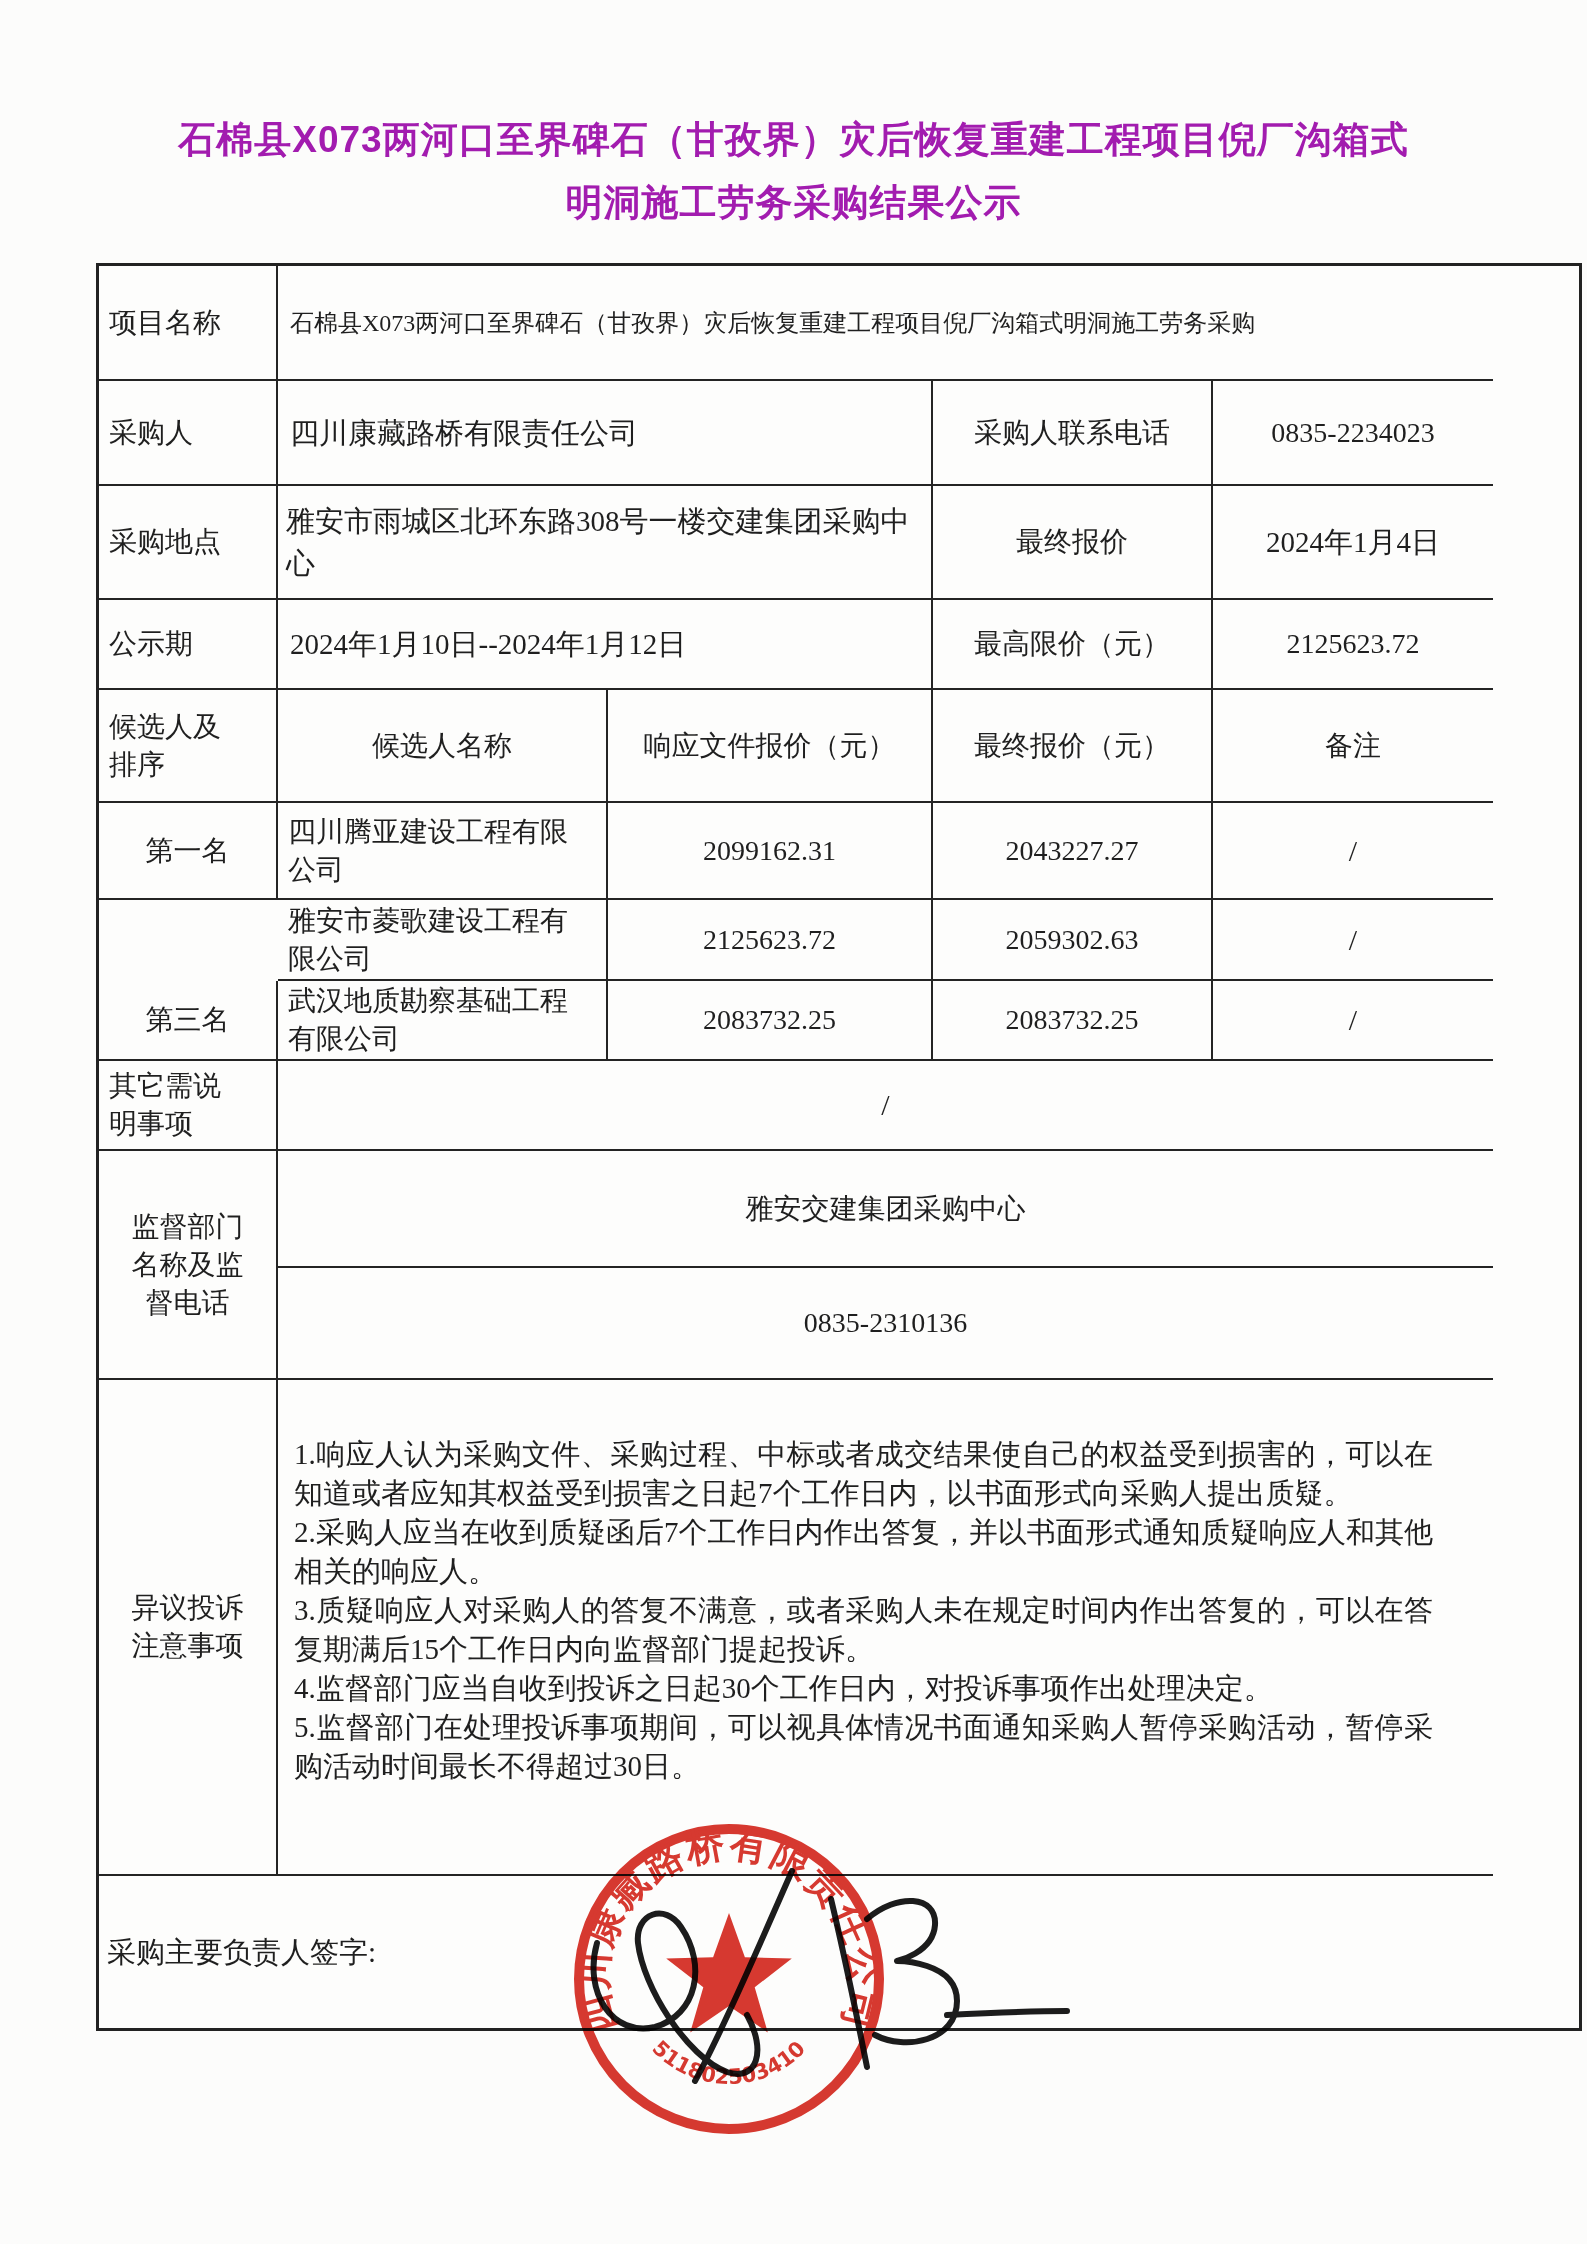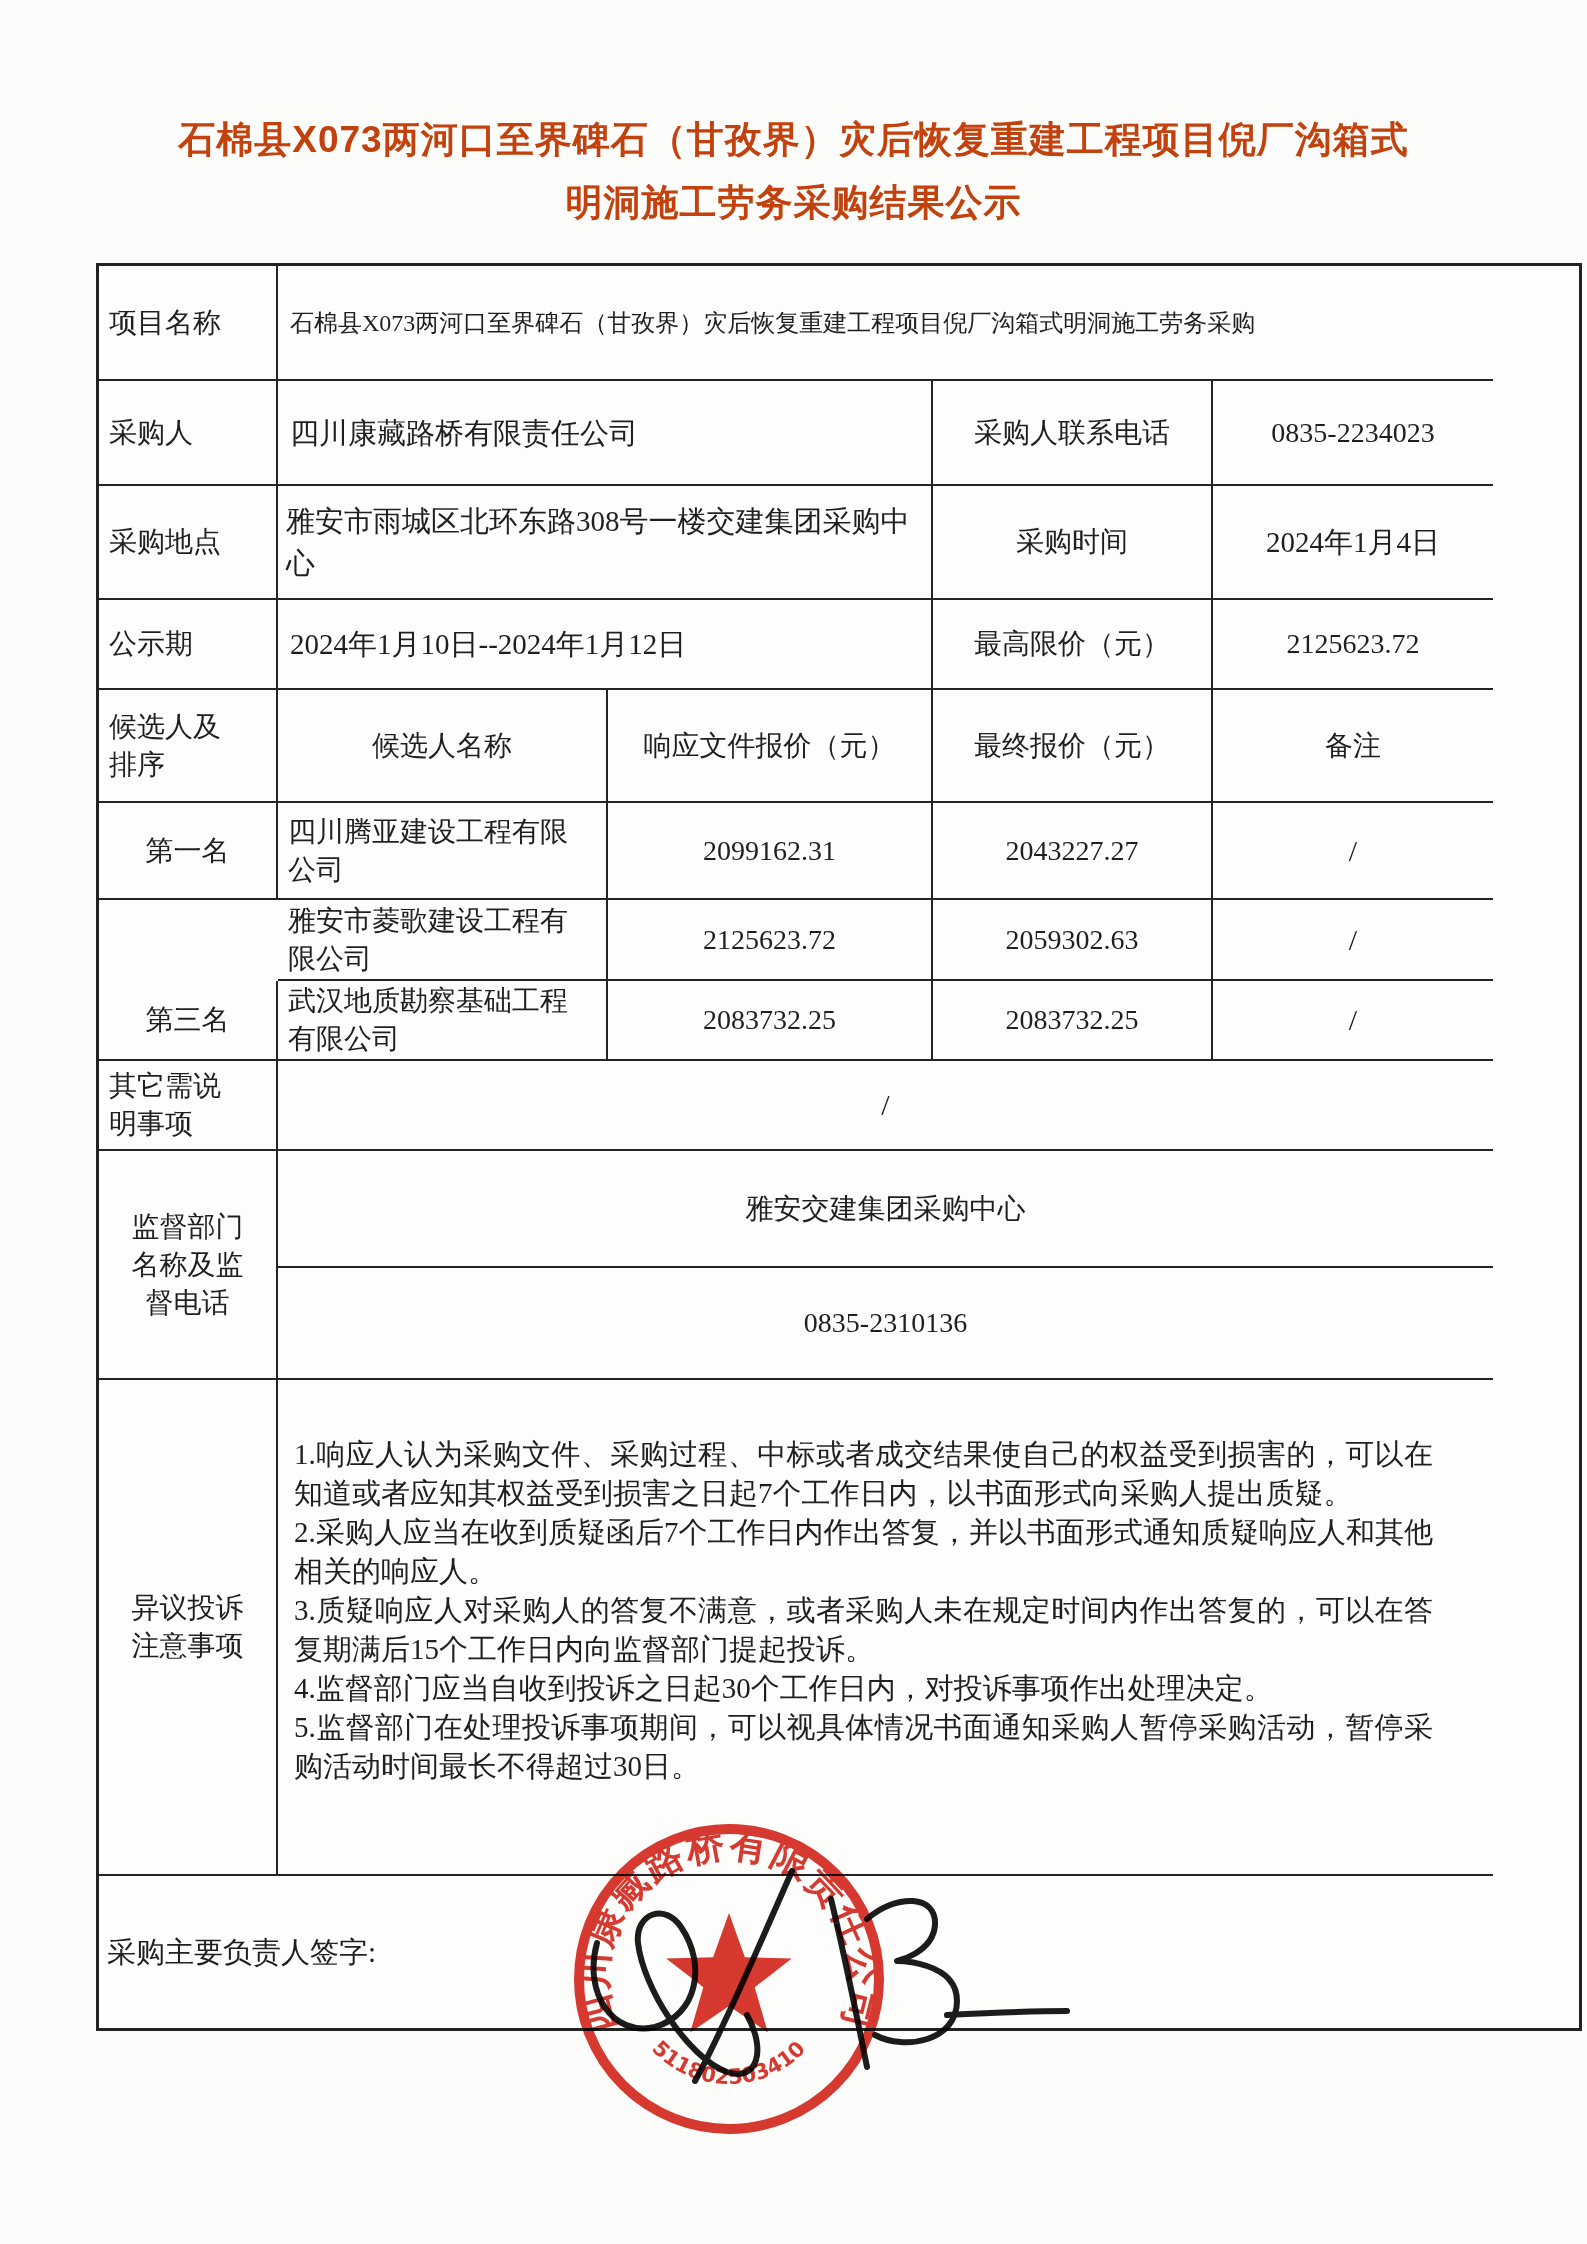--- a/index.html
+++ b/index.html
@@ -9,21 +9,21 @@
     margin:0 auto;
     background:#fcfcfb;
     overflow:hidden;
     font-family:"Liberation Serif","DejaVu Serif",serif;
     color:#1f1f1f;
   }
   .doc-title{
     position:absolute;left:0;top:108px;width:100%;
     text-align:center;
     font-family:"Liberation Sans","DejaVu Sans",sans-serif;
-    font-weight:700;font-size:37px;line-height:63px;color:#c2410c;
+    font-weight:700;font-size:37px;line-height:63px;color:#a21caf;
     letter-spacing:1px;
   }
   .doc-table{
     position:absolute;left:96px;top:263px;
     width:1486px;height:1768px;
     display:grid;
     grid-template-columns:179px 330px 325px 280px 280px;
     grid-template-rows:115px 105px 114px 90px 113px 97px 81px 80px 90px 117px 112px 496px 152px;
     border:3px solid #222;
     box-sizing:border-box;
@@ -101,21 +101,21 @@
       </div>
     <div class="cell vcenter lastcol" style="grid-area:2/5/3/6">0835-2234023</div>
 
     <div class="cell lab" style="grid-area:3/1/4/2">
         <span class="w">采购地点</span>
       </div>
     <div class="cell vleft addrval" style="grid-area:3/2/4/4">
         <span class="w">雅安市雨城区北环东路308号一楼交建集团采购中心</span>
       </div>
     <div class="cell lab-center" style="grid-area:3/4/4/5">
-        <span>采购时间</span>
+        <span>最终报价</span>
       </div>
     <div class="cell vcenter dateval lastcol" style="grid-area:3/5/4/6">
         <span class="w">2024年1月4日</span>
       </div>
 
     <div class="cell lab" style="grid-area:4/1/5/2">
         <span class="w">公示期</span>
       </div>
     <div class="cell vleft dateval" style="grid-area:4/2/5/4">
         <span class="w">2024年1月10日--2024年1月12日</span>

